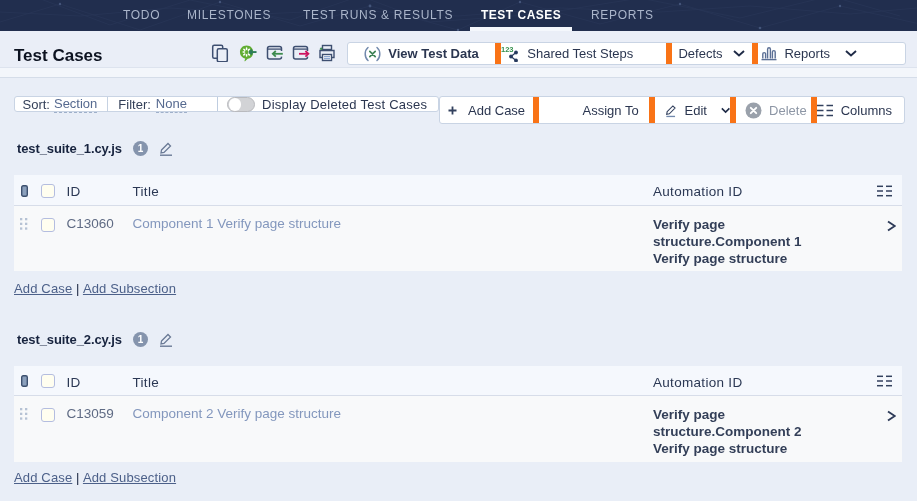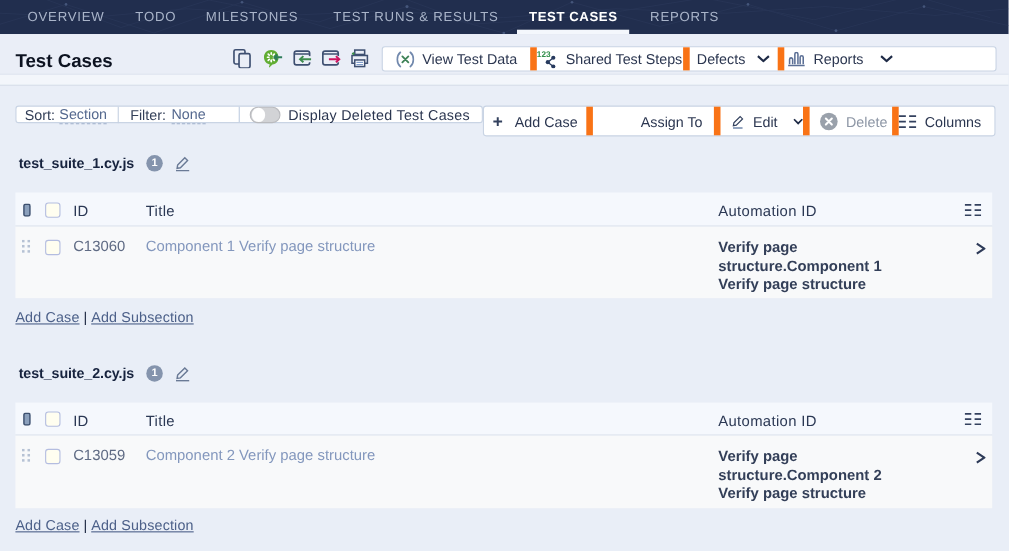--- a/index.html
+++ b/index.html
@@ -70,21 +70,20 @@
       <circle cx="60" cy="4" r="1.2"></circle>
         <circle cx="220" cy="2" r="1.2"></circle>
         <circle cx="370" cy="6" r="1.4"></circle>
         <circle cx="520" cy="2" r="1.2"></circle>
         <circle cx="680" cy="4" r="1.2"></circle>
         <circle cx="840" cy="6" r="1.2"></circle>
         <circle cx="760" cy="28" r="1.3"></circle>
         <circle cx="458" cy="30" r="1.2"></circle>
     </g>
   </svg>
-  <span class="tab" style="left:25px">OVERVIEW</span>
   <span class="tab" style="left:123px">TODO</span>
   <span class="tab" style="left:187px">MILESTONES</span>
   <span class="tab" style="left:303px">TEST RUNS &amp; RESULTS</span>
   <span class="tab active" style="left:481px">TEST CASES</span>
   <span class="tab" style="left:591px">REPORTS</span>
   <div id="underline"></div>
 </div>
 
 <div id="hstrip"></div>
 <div style="position:absolute;left:0;top:68px;width:917px;height:10px;background:#f3f6fb;border-bottom:1px solid #d5dde9"></div>
@@ -135,21 +134,21 @@
   <rect x="4.5" y="10.5" width="9" height="6" fill="#ffffff" stroke="#3e4f71" stroke-width="1.4"></rect>
   <line x1="6" y1="12.7" x2="12" y2="12.7" stroke="#7f9ccb" stroke-width="1.2"></line>
   <line x1="6" y1="14.7" x2="12" y2="14.7" stroke="#7f9ccb" stroke-width="1.2"></line>
   <g stroke="#3d8b4e" stroke-width="1.2">
       <line x1="3.2" y1="3.5" x2="3.2" y2="6.1"></line>
       <line x1="1.9" y1="4.8" x2="4.5" y2="4.8"></line>
     </g>
 </svg>
 
 <div class="grp" id="grp1">
-  <div class="seg" style="width:134px; gap:7px;">
+  <div class="seg" style="width:147px; gap:7px;font-weight:bold;">
     <svg width="17" height="16" viewBox="0 0 17 16">
       <path d="M4 1.5 C2.2 3 1.2 5.4 1.2 8 C1.2 10.6 2.2 13 4 14.5" fill="none" stroke="#7289ad" stroke-width="1.5" stroke-linecap="round"></path>
       <path d="M13 1.5 C14.8 3 15.8 5.4 15.8 8 C15.8 10.6 14.8 13 13 14.5" fill="none" stroke="#7289ad" stroke-width="1.5" stroke-linecap="round"></path>
       <path d="M5.8 5.3 L11.2 10.7 M11.2 5.3 L5.8 10.7" stroke="#3e8257" stroke-width="1.7" stroke-linecap="round"></path>
     </svg>
     <span>View Test Data</span>
   </div>
   <div class="seg" style="width:138.5px; gap:7px;">
     <svg width="19" height="17" viewBox="0 0 19 17" style="margin-top:-1px">
       <text x="0" y="6.5" font-size="7.5" font-weight="bold" fill="#35904d" font-family="Liberation Sans, sans-serif">123</text>
@@ -158,21 +157,21 @@
         <circle cx="10" cy="11.5" r="1.9"></circle>
         <circle cx="15" cy="15.5" r="1.9"></circle>
       </g>
       <g stroke="#273a5e" stroke-width="1.2">
         <line x1="15" y1="7.5" x2="10" y2="11.5"></line>
         <line x1="10" y1="11.5" x2="15" y2="15.5"></line>
       </g>
     </svg>
     <span>Shared Test Steps</span>
   </div>
-  <div class="seg" style="width:86px;">
+  <div class="seg" style="width:86px;margin-left:32px;">
     <span>Defects</span>
     <svg class="chev" style="margin-left:10px" width="12" height="7" viewBox="0 0 12 7">
         <path d="M1 1 L6 5.5 L11 1" fill="none" stroke="#1f2b47" stroke-width="1.9"></path>
       </svg>
   </div>
   <div class="seg" style="width:109.5px; gap:7px;">
     <svg width="16" height="14" viewBox="0 0 16 14">
       <g stroke="#5b6f95" stroke-width="1.4" fill="none">
         <path d="M1.8 11.5 L1.8 7 A1.4 1.4 0 0 1 4.6 7 L4.6 11.5"></path>
         <path d="M6.6 11.5 L6.6 2.2 A1.4 1.4 0 0 1 9.4 2.2 L9.4 11.5"></path>

